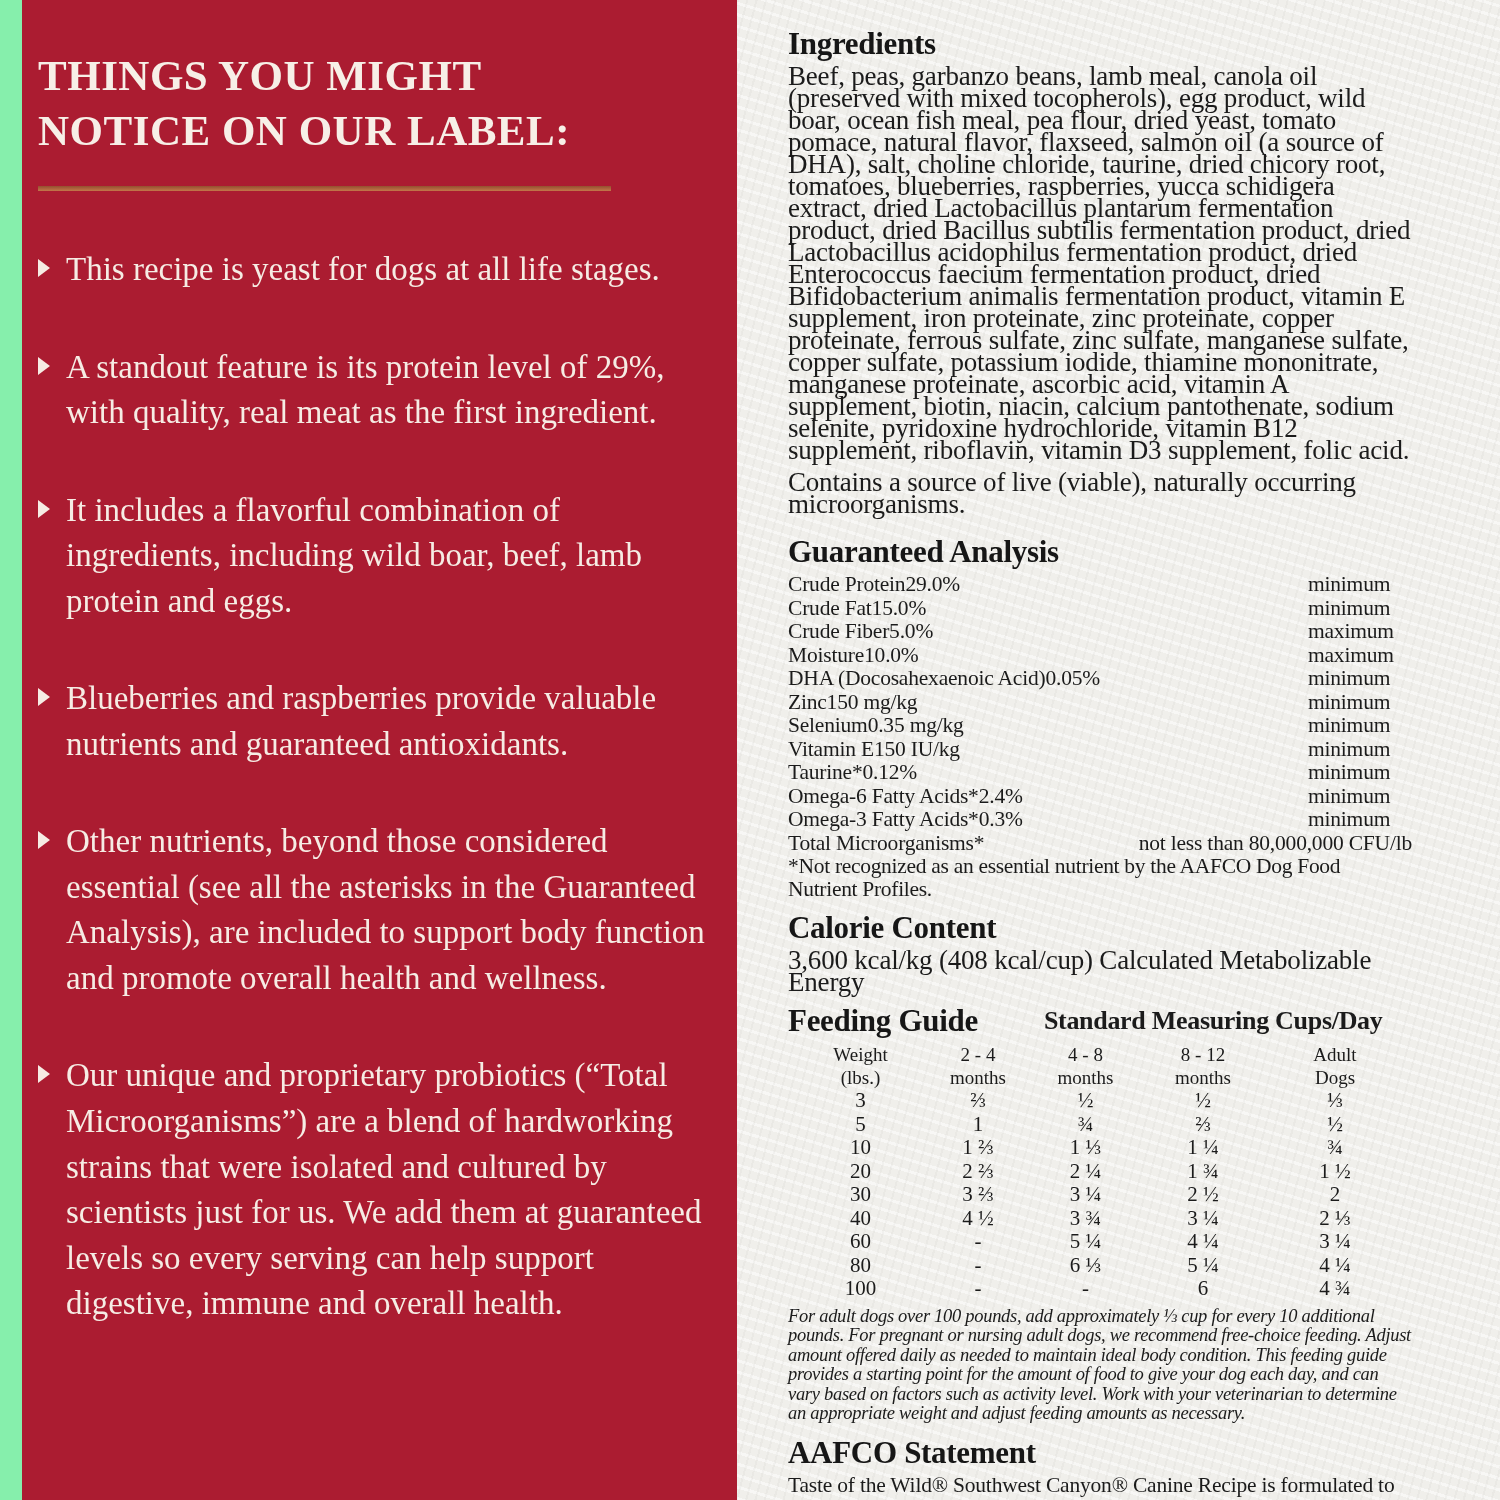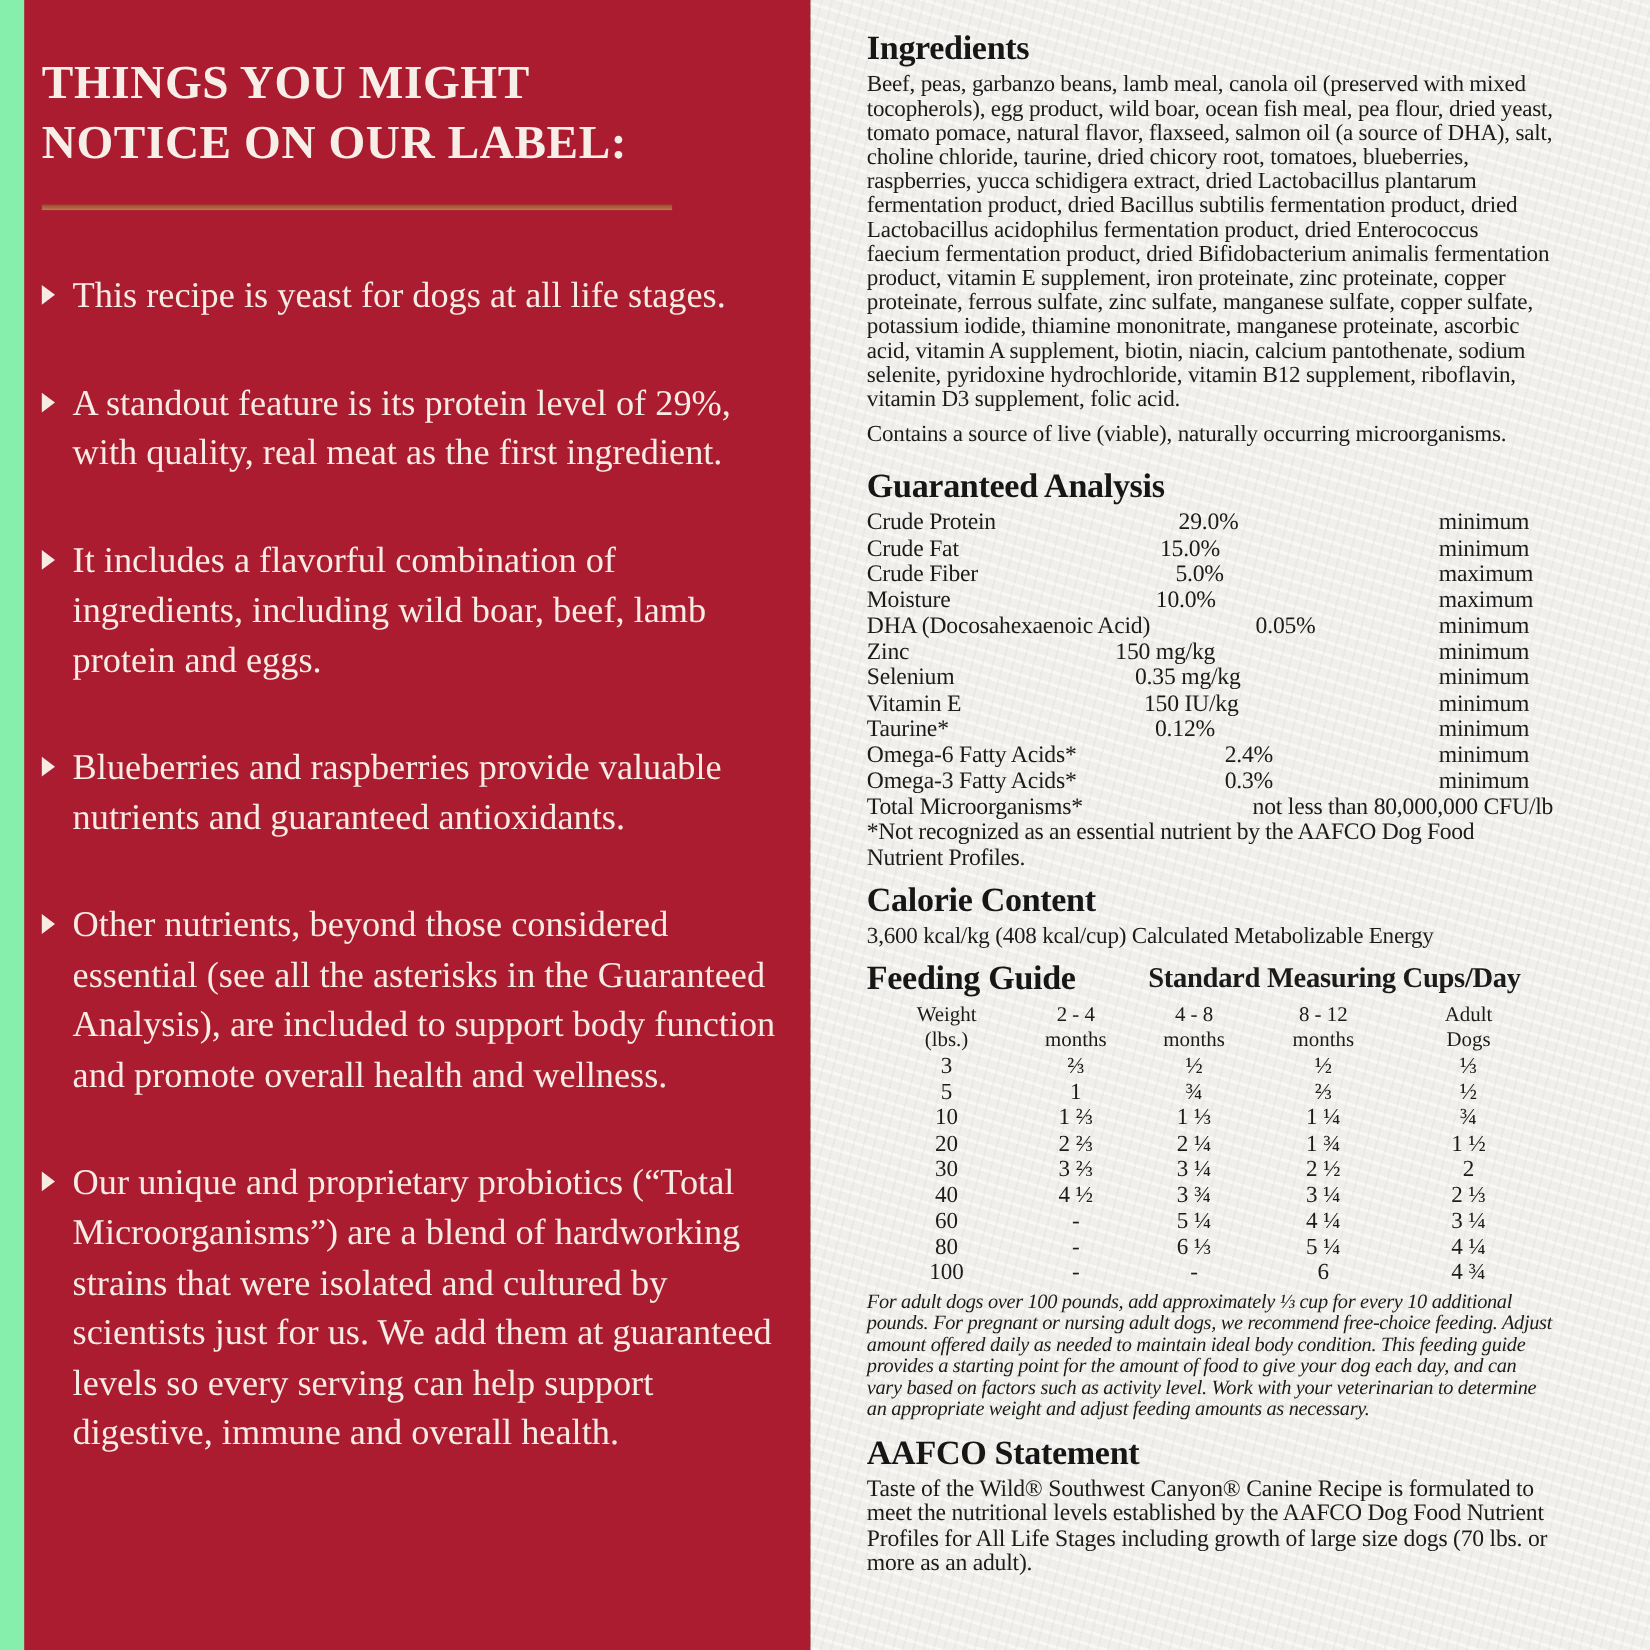--- a/index.html
+++ b/index.html
@@ -66,37 +66,37 @@
     color:#1b1b1b;
   }
   .h2{
     font-size:31px;
     font-weight:bold;
     margin:0;
     letter-spacing:-0.3px;
     color:#161616;
   }
   .body-txt{
-    font-size:21px;
+    font-size:27px;
     line-height:22px;
     letter-spacing:-0.2px;
     margin:3px 0 0 0;
   }
   .contains-note{margin-top:10px;}
   
   .ga-section{margin-top:19px;}
   .ga-rows{margin-top:3px;}
   .ga-row{
     display:flex;
     font-size:21.5px;
     line-height:23.5px;
     letter-spacing:-0.2px;
   }
   .ga-label{flex:0 0 auto;}
-  .ga-value{flex:1 1 auto;text-align:center;padding-right:0;}
+  .ga-value{flex:1 1 auto;text-align:left;padding-right:0;}
   .ga-qual{flex:0 0 104px;text-align:left;padding-left:16px;}
   .ga-total{
     display:flex;
     font-size:21.5px;line-height:23.5px;letter-spacing:-0.2px;
   }
   .ga-total-value{flex:1 1 auto;text-align:right;}
   .ga-paren,.ga-footnote{
     font-size:21.5px;line-height:23px;letter-spacing:-0.3px;margin:0;
   }
   

